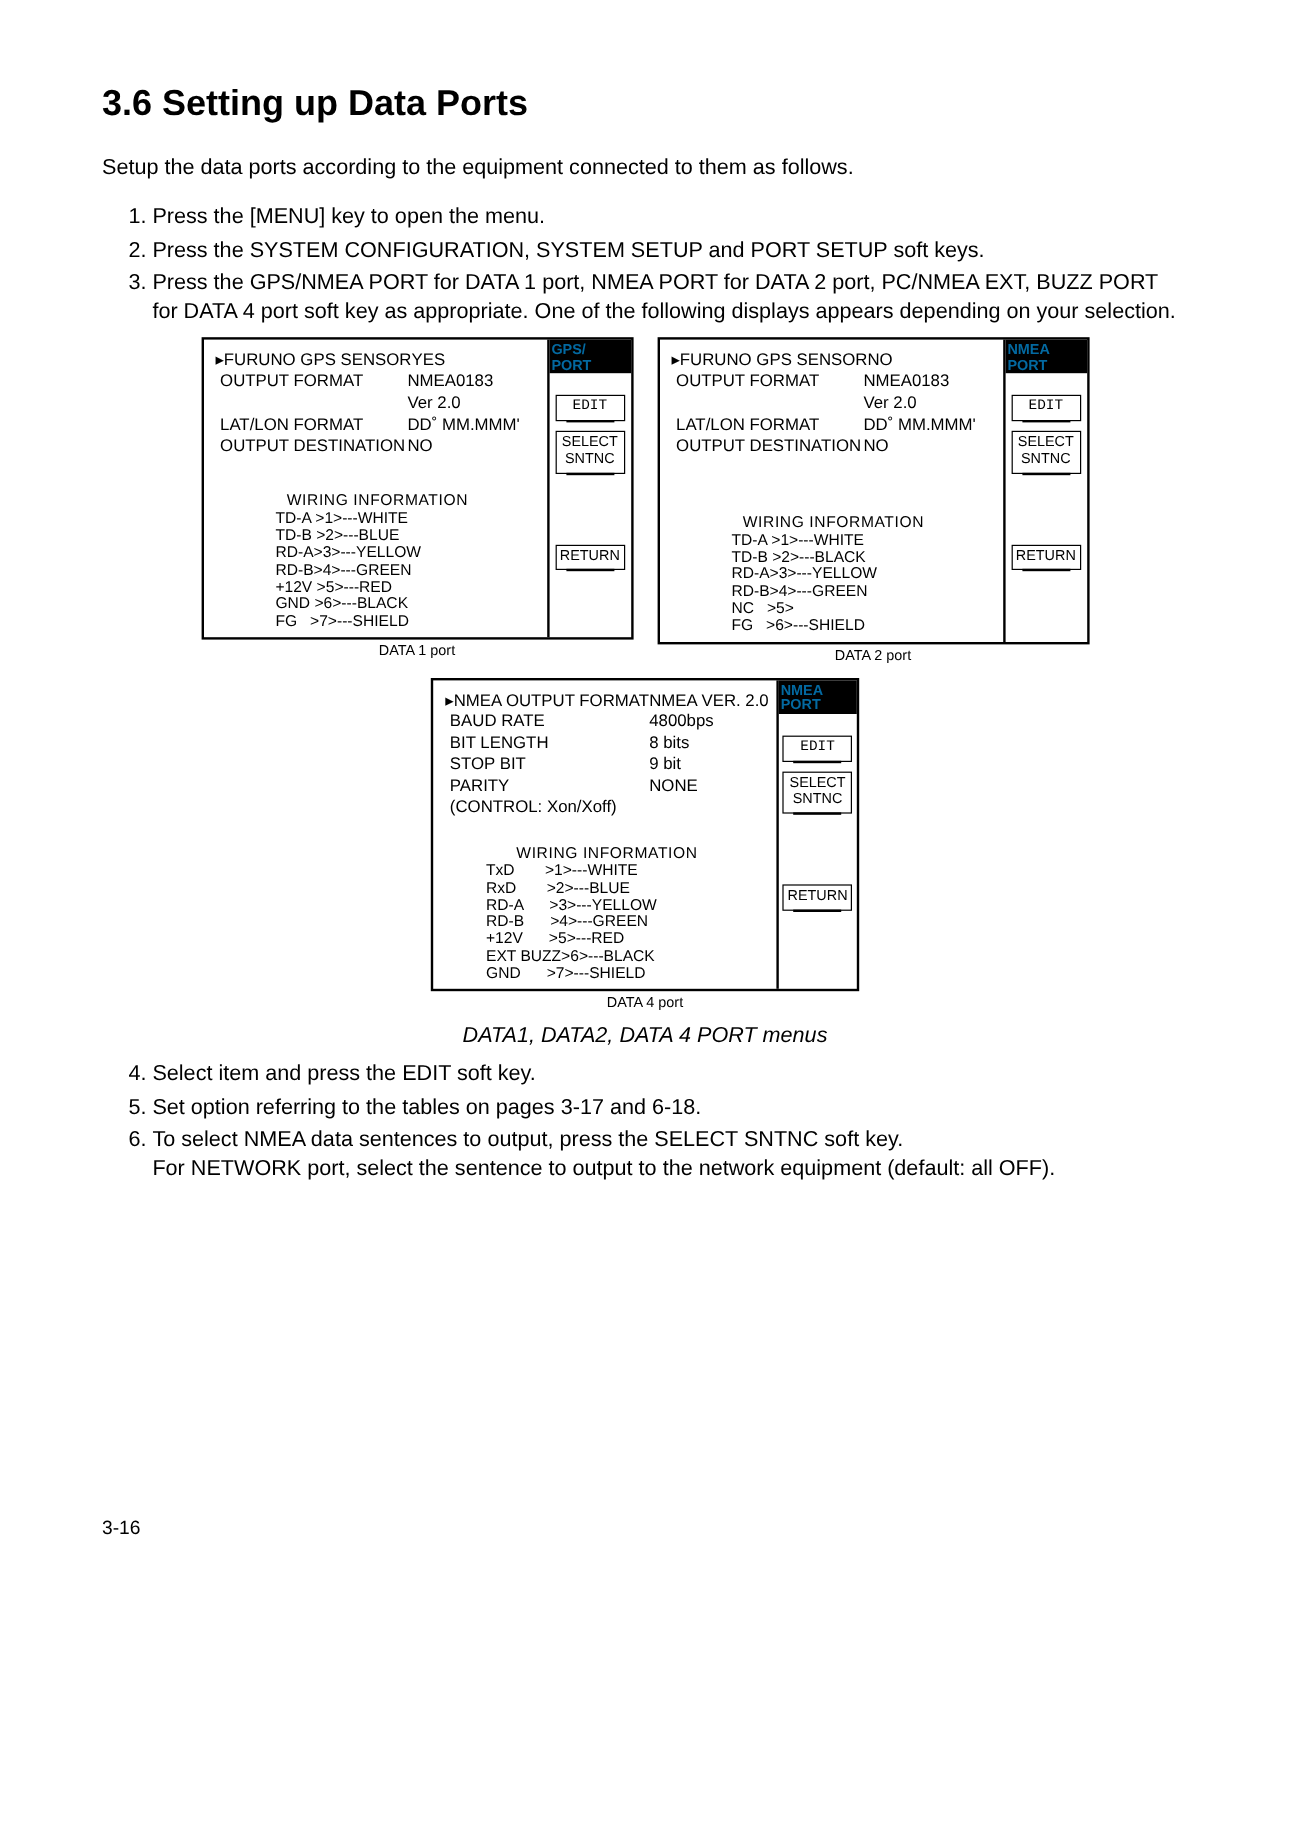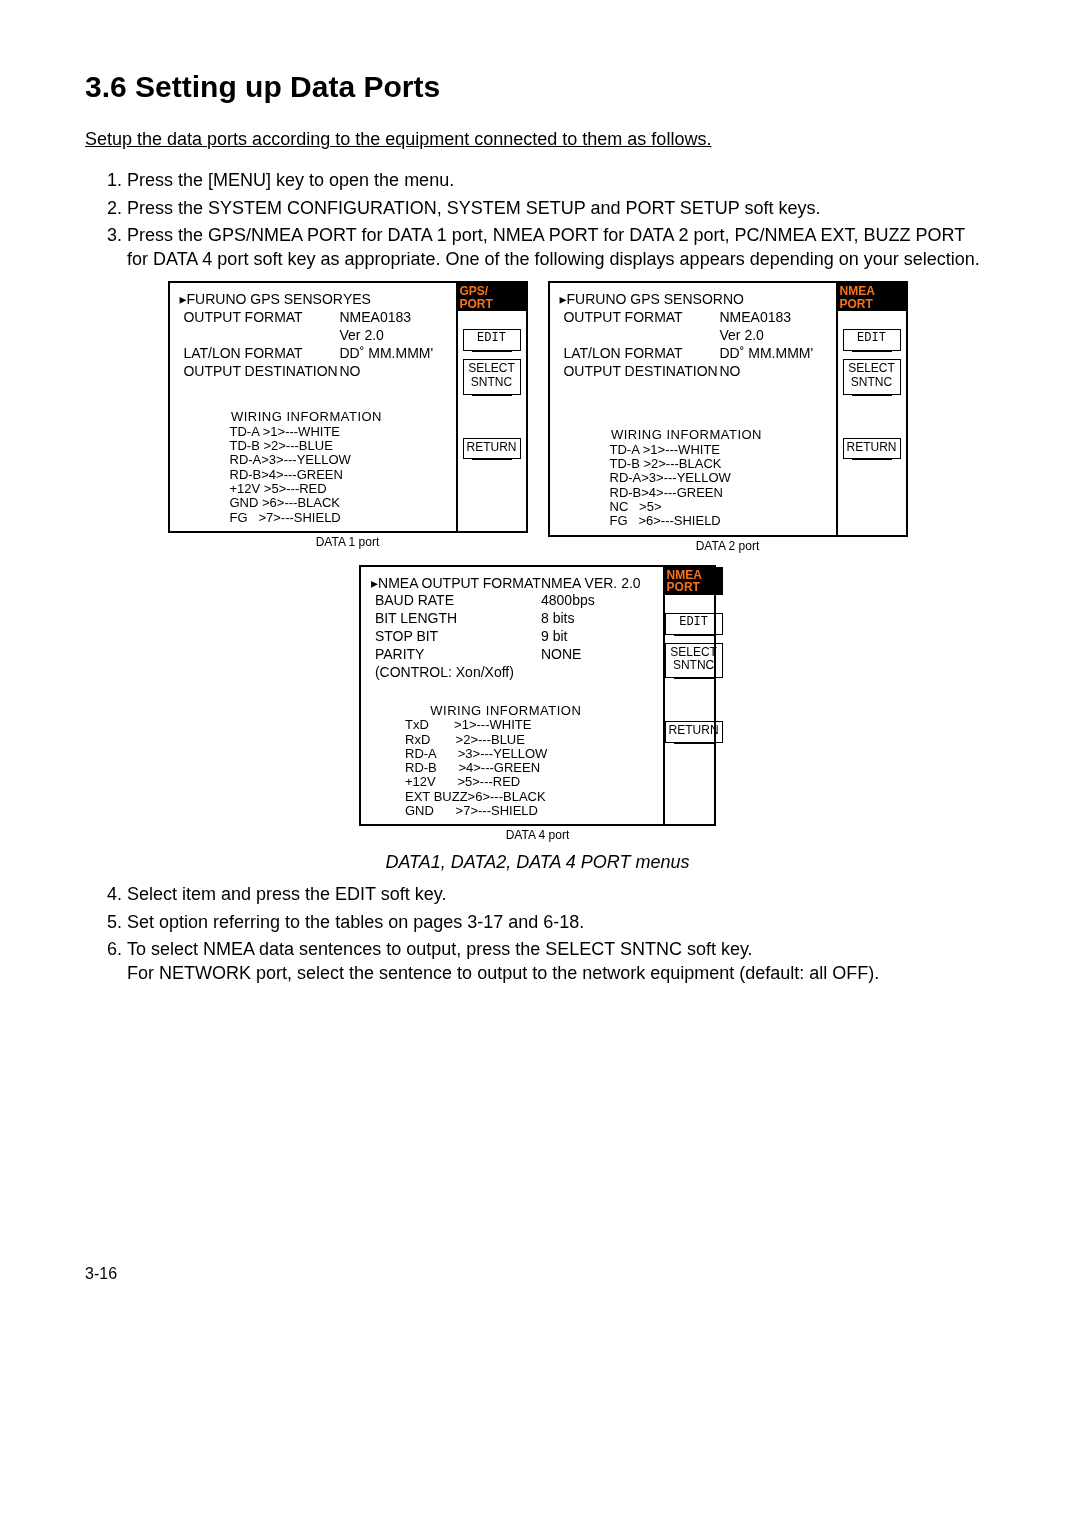--- a/index.html
+++ b/index.html
@@ -6,58 +6,58 @@
     font-family: Arial, Helvetica, sans-serif;
     font-size: 18px;
     margin: 0;
     padding: 70px 90px 70px 85px;
     width: 1080px;
     box-sizing: border-box;
     color: #000;
   }
   h1 { font-size: 30px; font-weight: bold; margin: 0 0 16px 0; }
   .num-prefix { }
-  p { margin: 24px 0 18px 0; line-height: 1.3; text-decoration: underline; }
+  p { margin: 24px 0 18px 0; line-height: 1.3; }
   ol { margin: 0 0 6px 0; padding-left: 42px; }
   ol li { margin-bottom: 4px; line-height: 1.3; }
 
   .screens-row { display: flex; gap: 20px; margin: 10px 0 0 0; justify-content:center;}
   .screens-row.center { justify-content: center; }
   .screen-col { display: flex; flex-direction: column; align-items: center; }
   .screen-caption { font-size: 12px; margin-top: 2px; }
   .fig-caption { font-style: italic; text-align: center; font-size: 18px; margin: 10px 0 10px 0; }
 
   .screen {
     display: flex;
     border: 2px solid #000;
     width: 360px;
     box-sizing: border-box;
     font-size: 14px;
   }
   .screen.tall { width: 357px; }
-  .s-main { flex: 1; padding: 8px 22px 6px 10px; display:flex; flex-direction:column; box-sizing:border-box;}
+  .s-main { flex: 1; padding: 8px 6px 6px 10px; display:flex; flex-direction:column; box-sizing:border-box;}
   .s-side { width: 70px; border-left: 2px solid #000; position: relative; box-sizing: border-box;}
-  .side-header { font-size: 12px; font-weight: bold; background:#000; color:#f97316; padding:2px 2px 1px 2px; line-height:1.05;}
+  .side-header { font-size: 12px; font-weight: bold; background:#000; color:#0369a1; padding:2px 2px 1px 2px; line-height:1.05;}
   .softkey {
     margin: 8px auto 0 auto;
     width: 56px;
     padding: 2px 0 4px 0;
     border: 1px solid #000;
     font-size: 12px;
     text-align: center;
     line-height: 1.15;
     position:relative;
   }
   .softkey::after{
     content:"";
     position:absolute;
     left:8px; right:8px; bottom:-2px;
     height:2px; background:#000;
   }
-  .softkey.mt { margin-top: 43px; }
+  .softkey.mt { margin-top: 59px; }
   .softkey.mt2 { margin-top: 18px; font-family: Liberation Mono, monospace; }
 
   .lbl-row { display:flex; white-space:pre; line-height:1.28;}
   .lbl-row .lbl { min-width: 160px; }
   .wiring { text-align: left; font-size: 13px; line-height: 1.1; margin-top: 30px; }
   .wiring-title { text-align:center; letter-spacing: .5px; }
   .wiring-block { margin-left: 50px; white-space: pre; }
 
   .page-num { font-weight: normal; font-size: 16px; margin-top: 280px; }
 </style>

